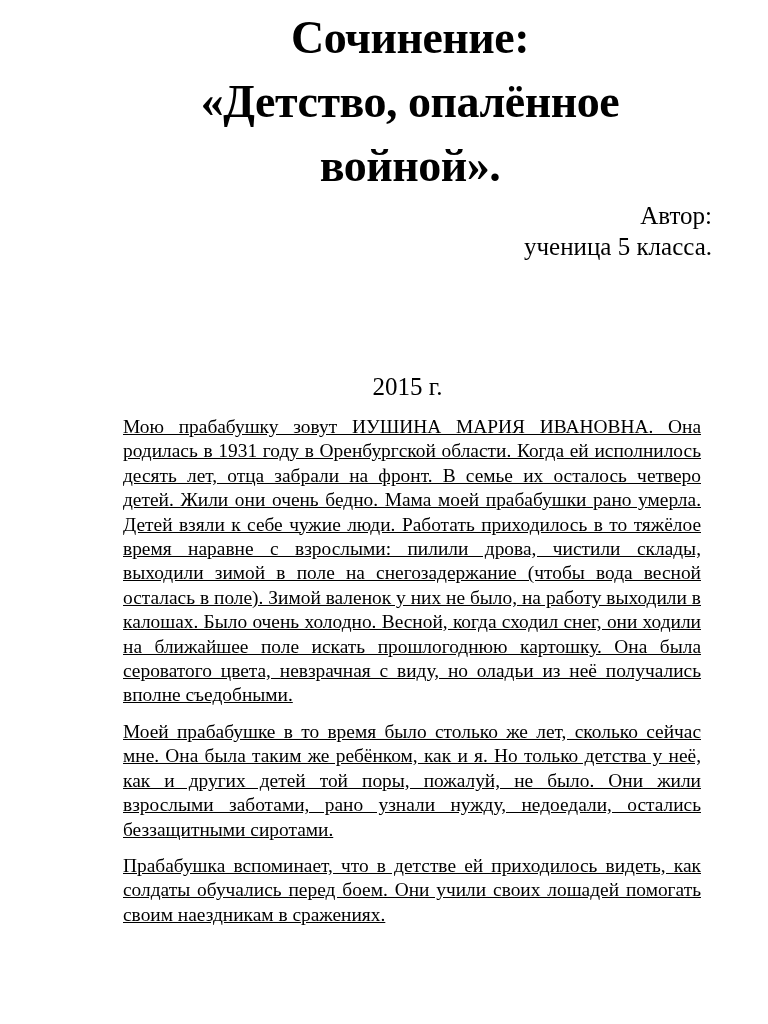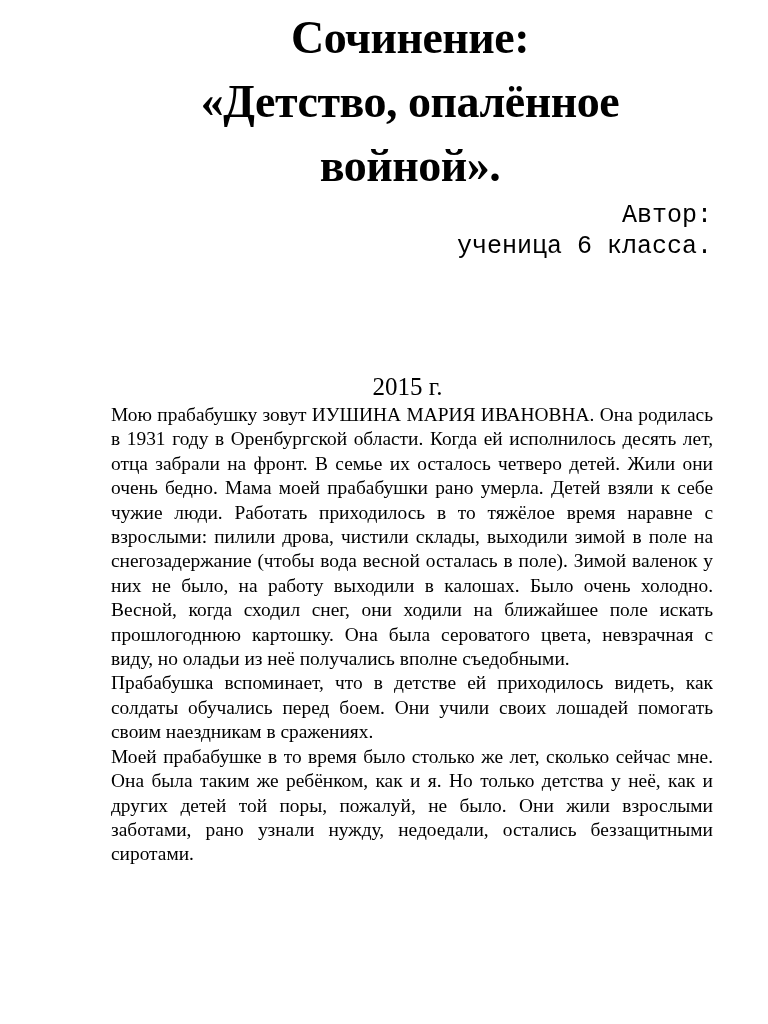--- a/index.html
+++ b/index.html
@@ -1,38 +1,38 @@
 <!DOCTYPE html>
 <html><head>
 <meta charset="utf-8">
 <style>
   html, body { margin: 0; padding: 0; background: #ffffff; }
   body { width: 768px; height: 1024px; overflow: hidden; position: relative; color: #000; font-family: "Liberation Serif", serif; }
   .title { position: absolute; left: 0; width: 820px; top: 6px; text-align: center; font-weight: bold; font-size: 46px; line-height: 64px; letter-spacing: -0.5px; }
   .title div { white-space: nowrap; }
   .author { position: absolute; right: 56px; top: 200px; text-align: right; font-size: 25px; line-height: 31px; }
-  .author div { white-space: nowrap; font-family: Liberation Mono, monospace; }
+  .author div { white-space: nowrap; }
   .year { position: absolute; left: 0; width: 815px; top: 372px; text-align: center; font-size: 25px; line-height: 30px; }
   .body { position: absolute; left: 111px; width: 602px; top: 403px; font-size: 19.4px; line-height: 24.4px; text-align: justify; }
-  .body p { margin: 0; }
+  .body p { margin: 12px; text-decoration: underline; }
   .body p.bold { font-weight: bold; }
 </style>
 </head>
 <body>
 
 <div class="title">
   <div>Сочинение:</div>
   <div>«Детство, опалённое</div>
   <div>войной».</div>
 </div>
 
 <div class="author">
   <div>Автор:</div>
-  <div>ученица 6 класса.</div>
+  <div>ученица 5 класса.</div>
 </div>
 
 <div class="year">2015 г.</div>
 
 <div class="body">
   <p>Мою прабабушку зовут  ИУШИНА МАРИЯ ИВАНОВНА. Она родилась в 1931 году в Оренбургской области. Когда ей исполнилось десять лет, отца забрали на фронт. В семье их осталось четверо детей. Жили они очень бедно.  Мама моей прабабушки рано умерла.  Детей взяли к себе чужие люди. Работать приходилось в то тяжёлое время наравне с взрослыми: пилили дрова, чистили склады, выходили зимой в поле на снегозадержание (чтобы вода весной осталась в поле). Зимой валенок у них не было, на работу выходили в калошах. Было очень холодно. Весной, когда сходил снег, они ходили на ближайшее поле искать прошлогоднюю картошку. Она была сероватого цвета, невзрачная с виду,  но оладьи из неё получались вполне съедобными.</p>
+  <p>Моей прабабушке в то время было столько же лет, сколько сейчас мне. Она была таким же ребёнком, как и я. Но только детства у неё, как и других детей той поры,  пожалуй, не было. Они жили взрослыми заботами, рано узнали нужду, недоедали, остались беззащитными сиротами.</p>
   <p>Прабабушка вспоминает, что в детстве ей приходилось видеть, как солдаты обучались перед боем. Они учили своих лошадей помогать своим наездникам в сражениях.</p>
-  <p>Моей прабабушке в то время было столько же лет, сколько сейчас мне. Она была таким же ребёнком, как и я. Но только детства у неё, как и других детей той поры,  пожалуй, не было. Они жили взрослыми заботами, рано узнали нужду, недоедали, остались беззащитными сиротами.</p>
 </div>
 
 </body></html>

